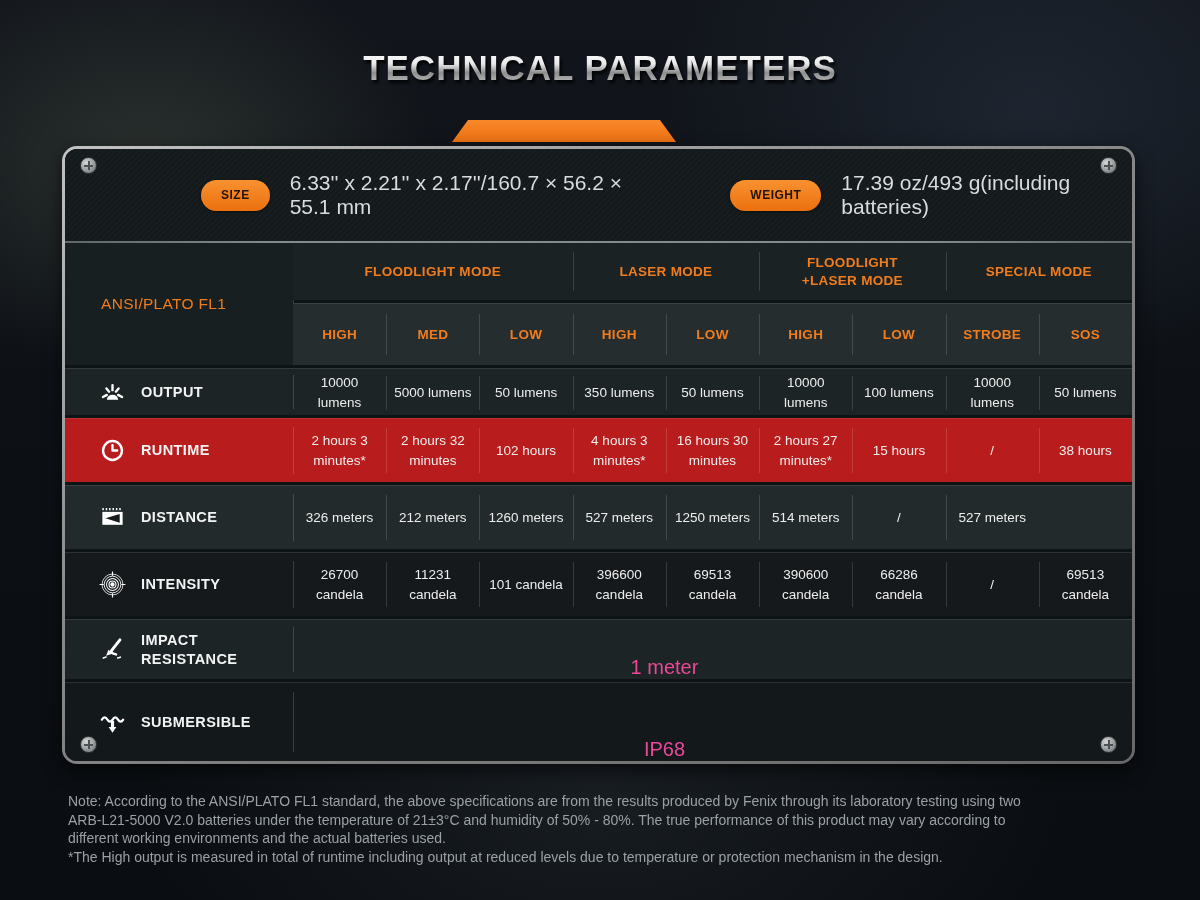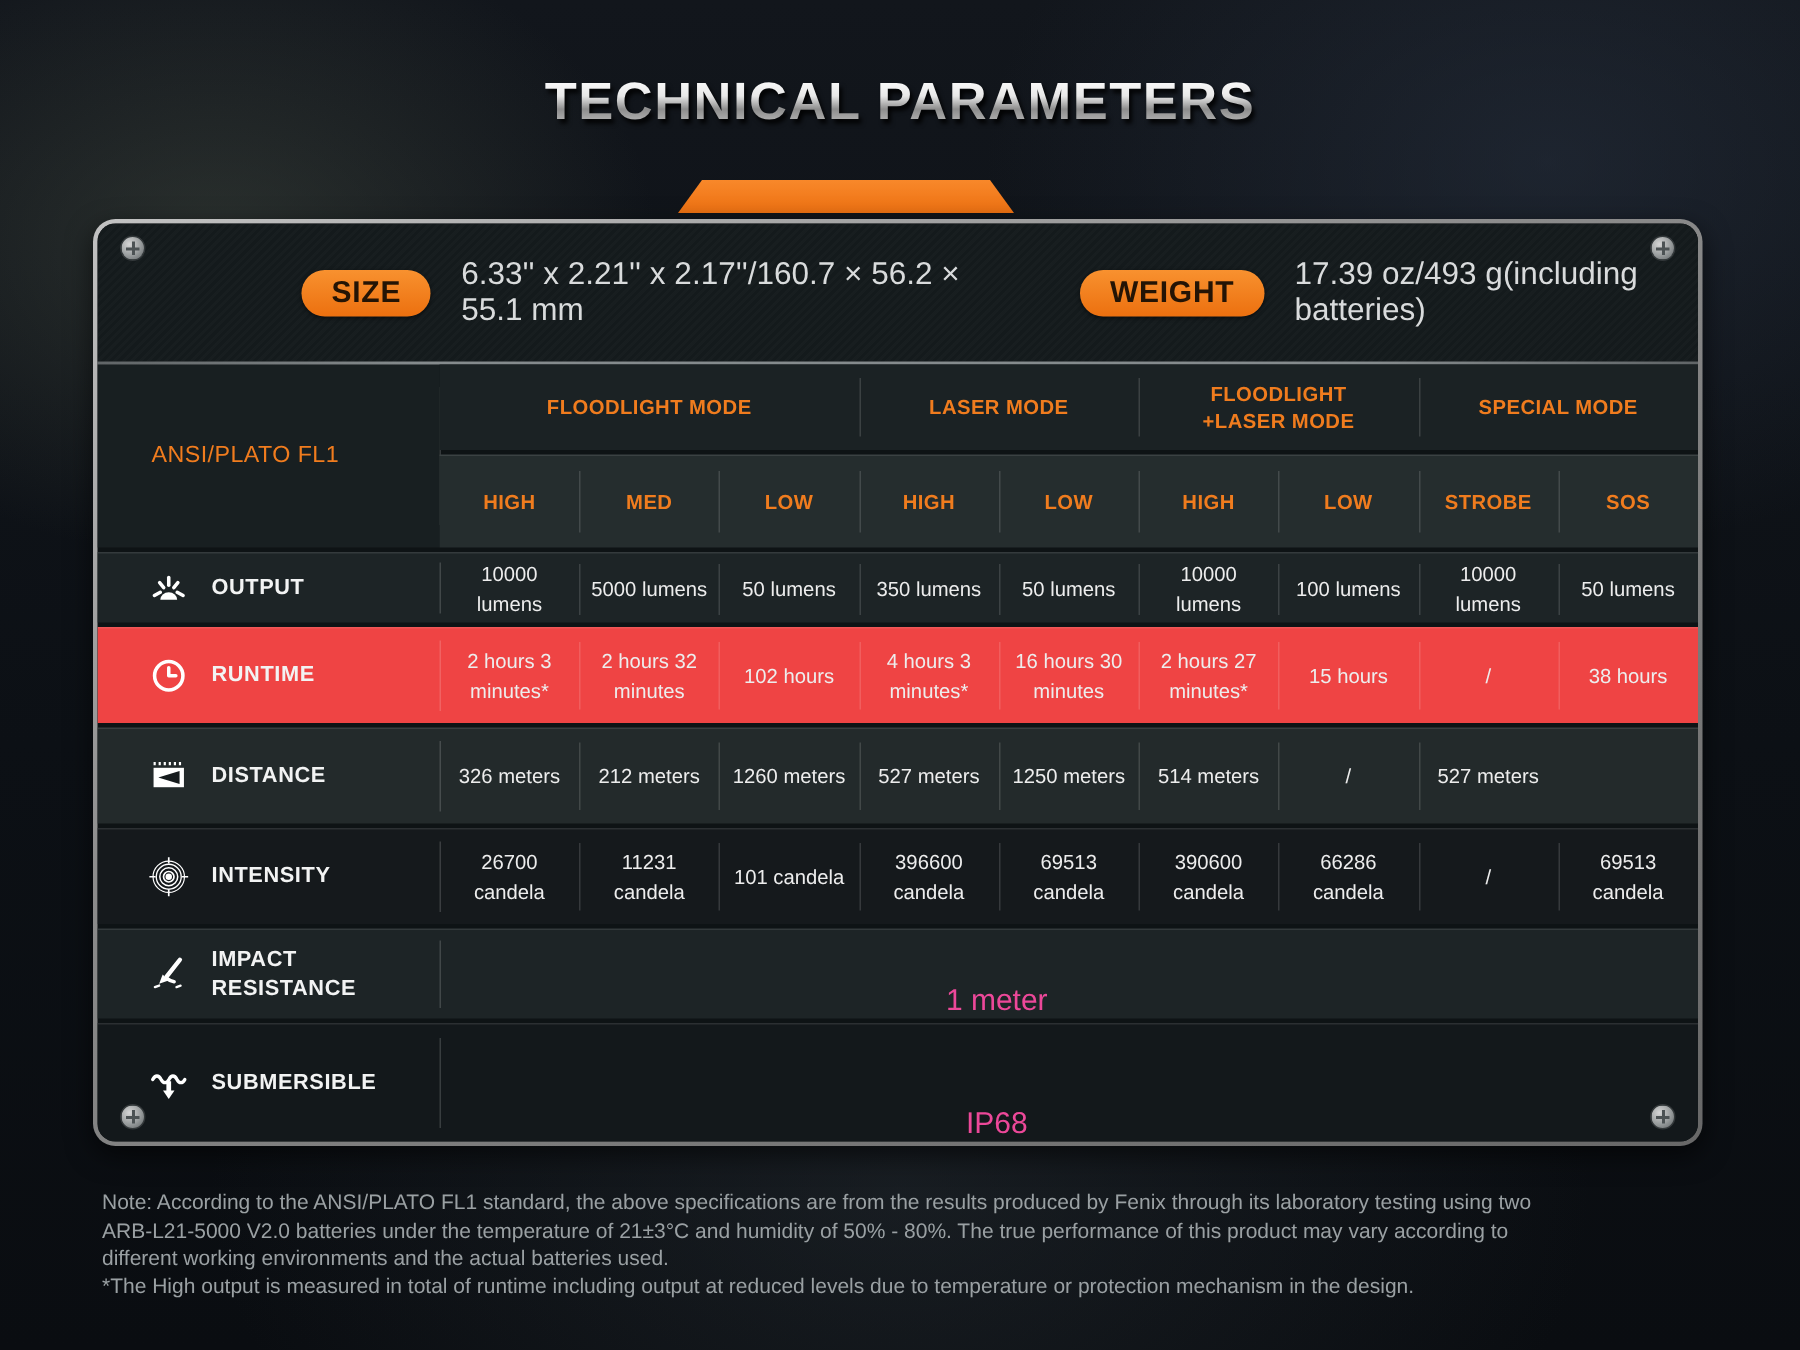--- a/index.html
+++ b/index.html
@@ -65,21 +65,21 @@
     display:flex; align-items:center;
     background:
       repeating-linear-gradient(135deg, rgba(255,255,255,0.016) 0 2px, transparent 2px 4px),
       #141a1c;
     padding-left:136px;
   }
   .badge {
     display:inline-flex; align-items:center; justify-content:center;
     height:31px; padding:0 20px; border-radius:16px;
     background:linear-gradient(180deg,#f8912f,#ec700f);
-    color:#241405; font-weight:bold; font-size:20px; letter-spacing:0.5px;
+    color:#241405; font-weight:bold; font-size:12px; letter-spacing:0.5px;
     box-shadow:0 1px 3px rgba(0,0,0,0.55);
   }
   .spec-value { color:#d9dbdc; font-size:21px; margin-left:20px; }
   .badge.weight { margin-left:62px; }
 
   .metal-divider {
     flex:none; height:2px;
     background:linear-gradient(90deg,#6f7476,#9aa0a2 20%,#9aa0a2 80%,#6f7476);
     opacity:0.85;
   }
@@ -134,21 +134,21 @@
     color:#f07c1e; font-weight:bold; font-size:13.5px; letter-spacing:0.3px; line-height:1.3;
     text-align:center;
   }
   .group-cell + .group-cell::before, .sub-cell + .sub-cell::before {
     content:""; position:absolute; left:0; top:16%; bottom:16%; width:1px;
     background:rgba(255,255,255,0.14);
   }
 
   
   .row-output      { height:47px; background:#1d2426; }
-  .row-runtime     { height:64px; background:#ef4444; }
+  .row-runtime     { height:64px; background:#b91c1c; }
   .row-distance    { height:64px; background:#232a2b; }
   .row-intensity   { height:64px; background:#15191c; }
   .row-impact      { height:60px; background:#1d2426; }
   .row-submersible { flex:1 !important; background:#13181b; }
 
   .merged-cell {
     flex:1; position:relative; display:flex; align-items:flex-end; justify-content:center;
     color:#ec4899; font-size:20px;
   }
   .merged-cell > span { transform:translateX(-48px); }

